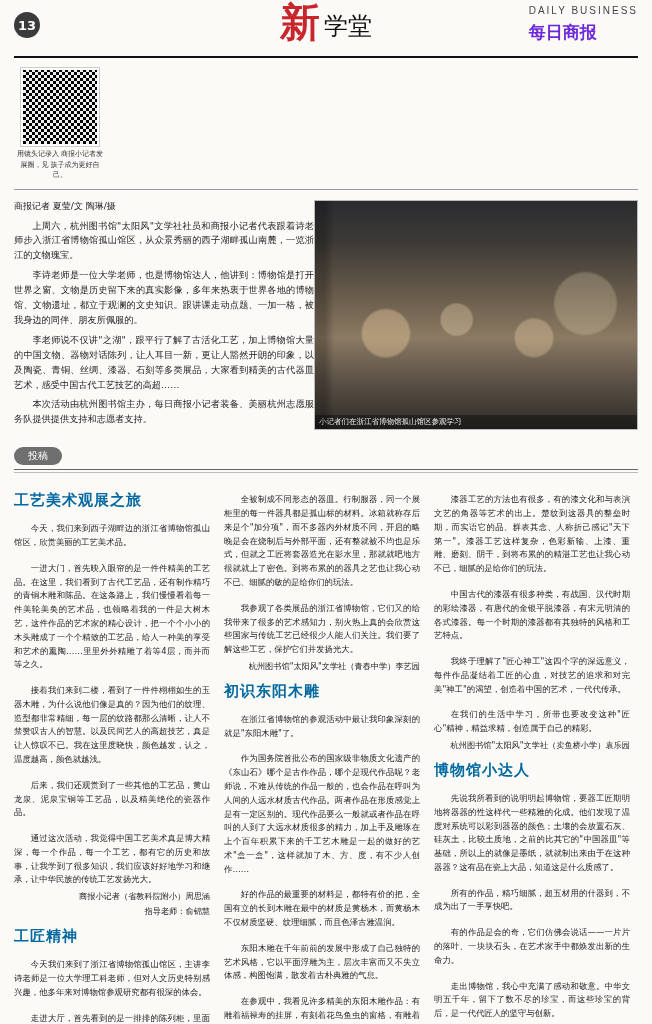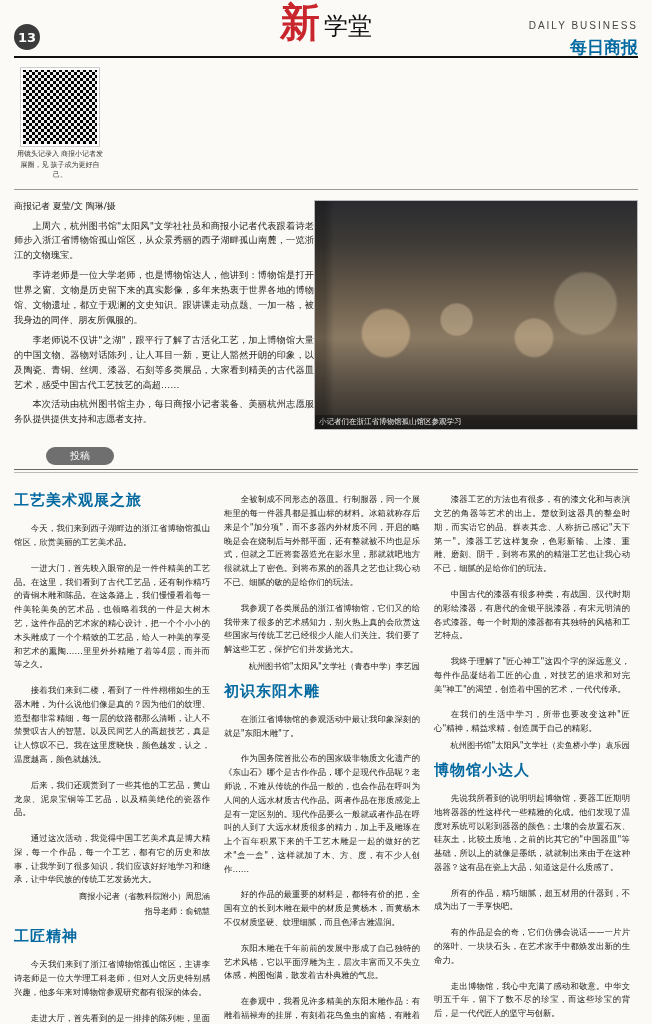--- a/index.html
+++ b/index.html
@@ -20,21 +20,21 @@
   
   .masthead{
     position:relative;
     height:56px;
     border-bottom:2px solid #111;
     display:flex;
     align-items:flex-end;
   }
   .page-num{
     position:absolute;
-    left:0;top:24px;
+    left:0;top:12px;
     width:26px;height:26px;border-radius:50%;
     background:#3b3b3b;color:#fff;
     display:flex;align-items:center;justify-content:center;
     font-size:13px;font-weight:bold;
   }
   .issue-line{
     position:absolute;
     left:34px;top:20px;
     font-size:11px;
     letter-spacing:.5px;
@@ -49,28 +49,28 @@
   .logo-x{
     font-family:"DejaVu Serif","Liberation Serif",serif;
     font-size:40px;font-weight:bold;color:#c9252c;
     line-height:1;
   }
   .logo-t{
     font-family:"DejaVu Serif","Liberation Serif",serif;
     font-size:24px;color:#111;line-height:1;padding-bottom:4px;
   }
   .brand{
-    position:absolute;right:0;top:20px;text-align:right;
+    position:absolute;right:0;top:5px;text-align:left;
   }
   .brand-en{
     font-size:10px;letter-spacing:2px;color:#444;
     font-family:"Liberation Sans",sans-serif;
   }
   .brand-cn{
-    font-size:17px;font-weight:bold;color:#0369a1;margin-top:5px;
+    font-size:17px;font-weight:bold;color:#6d28d9;margin-top:5px;
   }
   
   .headline-row{
     display:flex;align-items:flex-start;margin-top:10px;
   }
   .headline{
     font-family:"DejaVu Serif","Liberation Serif",serif;
     font-size:29px;font-weight:bold;letter-spacing:1px;
     color:#111;line-height:1.25;flex:1;padding-top:10px;
   }
@@ -110,21 +110,21 @@
   }
   .photo-cap{
     position:absolute;bottom:0;left:0;right:0;
     font-size:7.5px;color:#eee;background:rgba(0,0,0,.35);
     padding:2px 4px;
   }
   
   .tag-row{margin-top:12px;}
   .tag{
     display:inline-block;background:#6f6f6f;color:#fff;
-    font-size:10px;padding:2px 24px;border-radius:9px;margin-left:32px;
+    font-size:10px;padding:2px 14px;border-radius:9px;
   }
   .rule-double{border:0;border-top:1px solid #666;margin:4px 0 0 0;}
   .rule-double2{border:0;border-top:1px solid #bbb;margin:2px 0 8px 0;}
   
   .cols{display:flex;gap:14px;}
   .col{width:196px;}
   .col.mid{width:196px;}
   .col.right{width:196px;}
   h2.art{
     font-family:"DejaVu Serif","Liberation Serif",serif;

